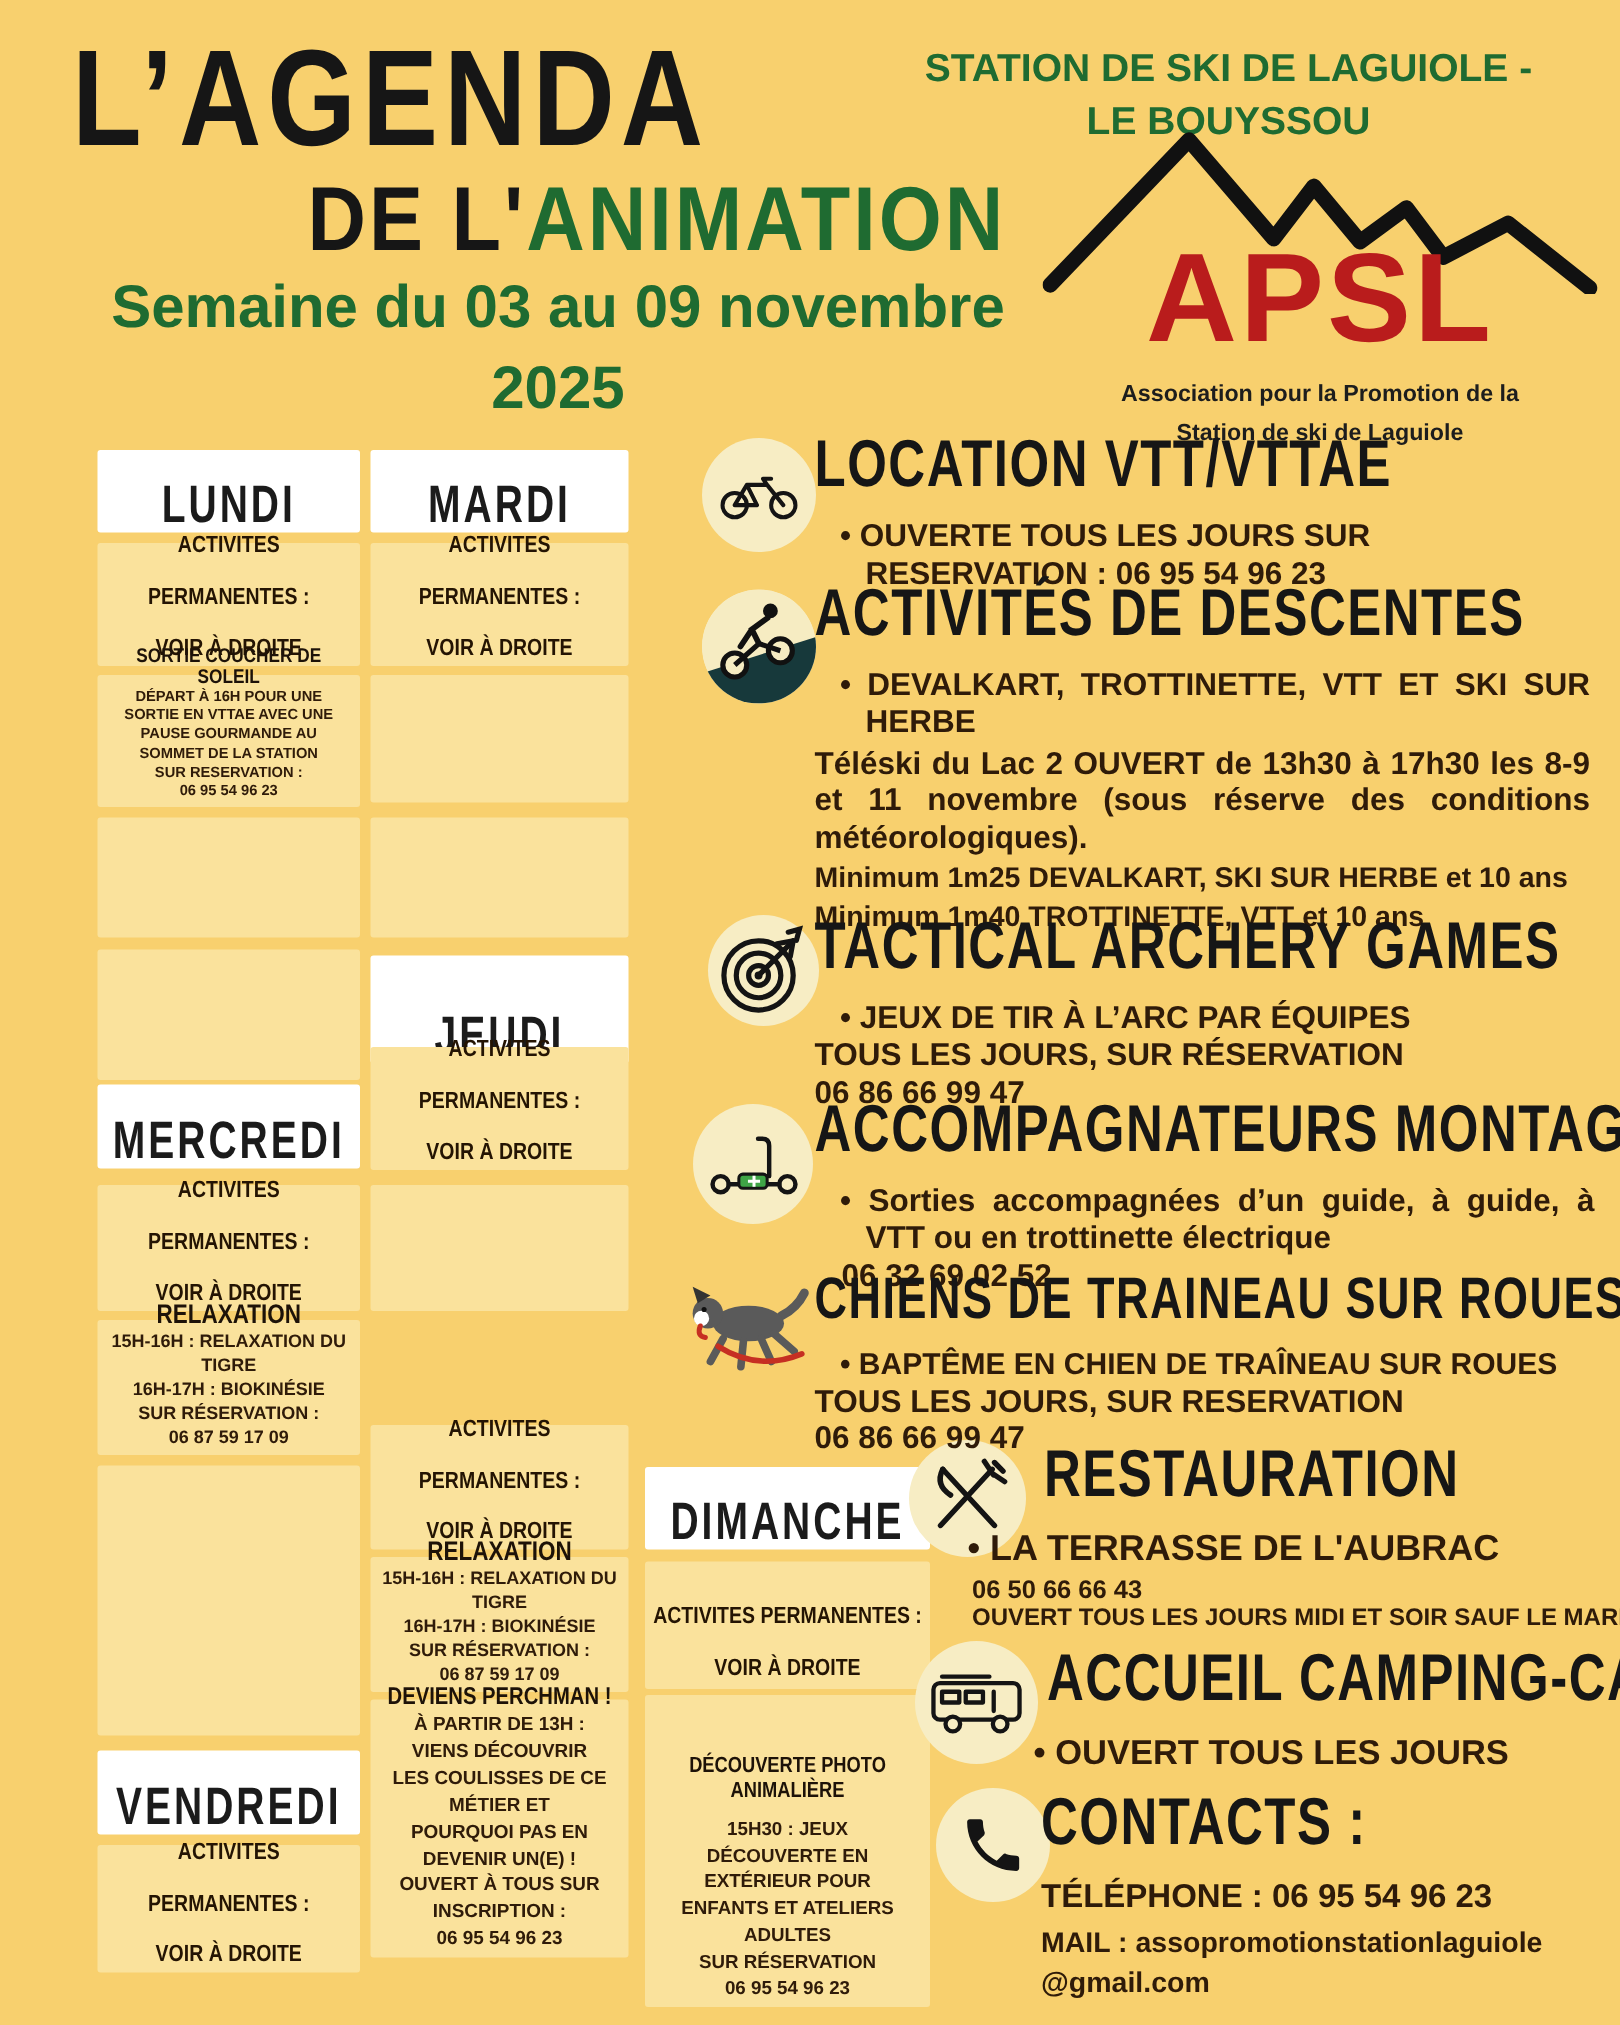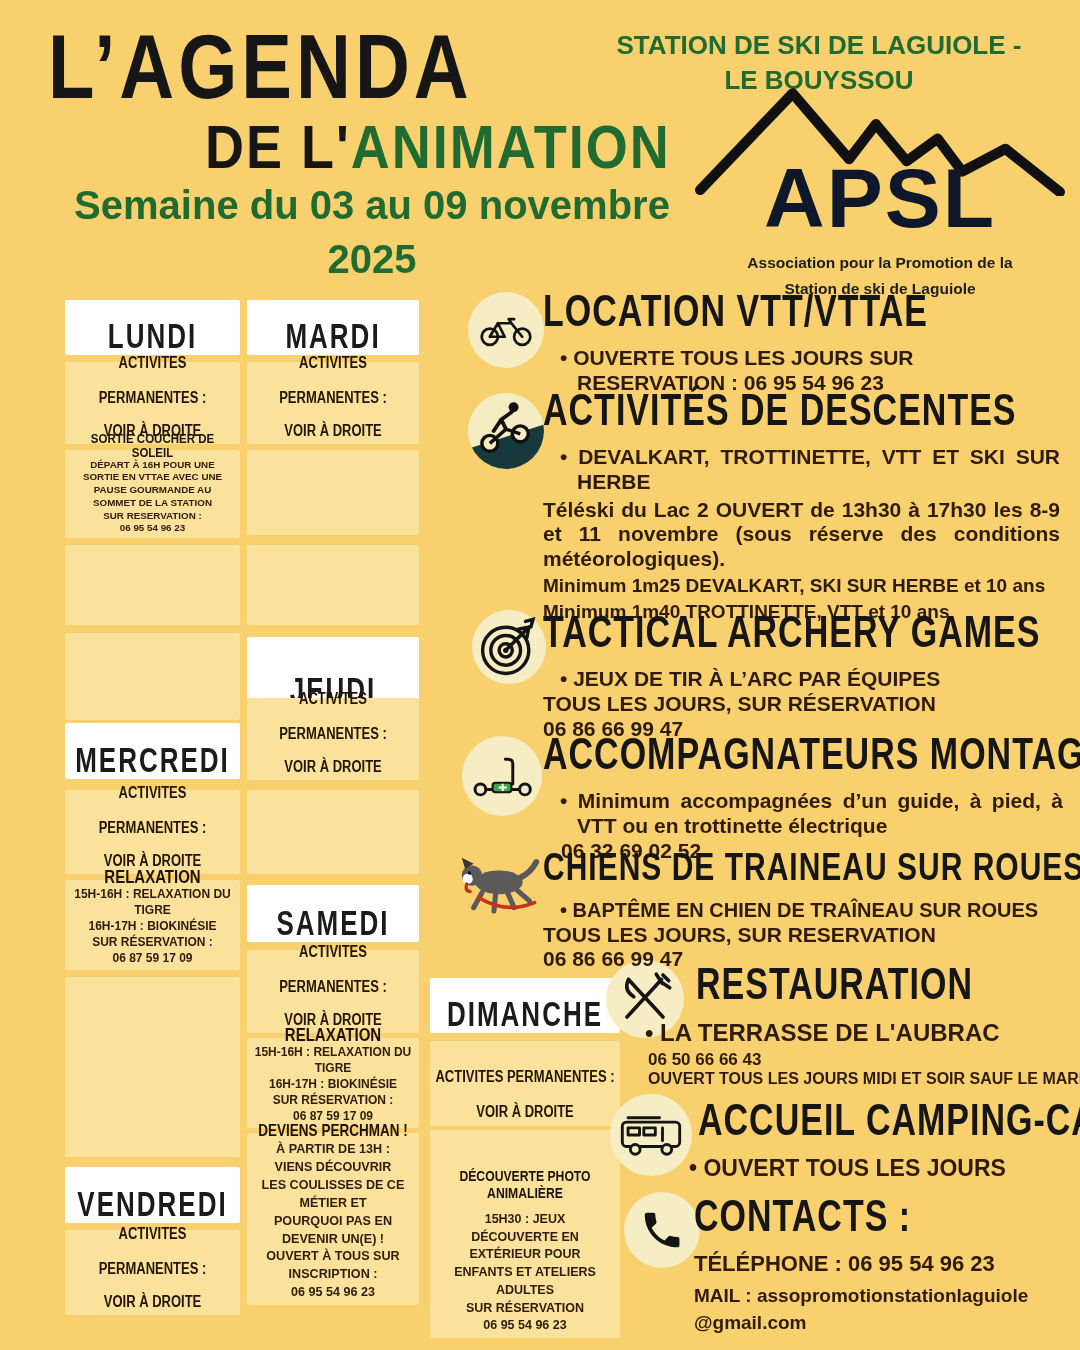--- a/index.html
+++ b/index.html
@@ -16,21 +16,21 @@
   
   .title1{left:48px;top:14px;font-size:76px;font-weight:700;letter-spacing:4px;
     color:var(--c-ink);transform:scaleY(1.2);transform-origin:left top;white-space:nowrap;}
   .title2{left:205px;top:112px;font-size:54px;font-weight:700;letter-spacing:2px;
     transform:scaleY(1.12);transform-origin:left top;white-space:nowrap;color:var(--c-ink);}
   .title2 .grn{color:var(--c-green);}
   .subtitle{left:22px;top:183px;width:700px;text-align:center;font-size:40px;font-weight:700;color:var(--c-green);}
   .year{left:22px;top:237px;width:700px;text-align:center;font-size:40px;font-weight:700;color:var(--c-green);}
   .station{left:580px;top:12px;width:478px;text-align:center;font-size:26px;line-height:1.35;
     font-weight:700;color:var(--c-green);white-space:pre-line;margin-top:16px;}
-  .apsl{left:695px;top:150px;width:370px;text-align:center;font-size:84px;font-weight:700;letter-spacing:2px;color:#0f172a;}
+  .apsl{left:695px;top:150px;width:370px;text-align:center;font-size:84px;font-weight:700;letter-spacing:2px;color:#b91c1c;}
   .apsl-cap{left:695px;top:250px;width:370px;text-align:center;font-size:15.5px;line-height:1.7;font-weight:700;color:#1d1d1d;}
 
   
   .cell{position:absolute;background:var(--c-card);border-radius:2px;display:flex;flex-direction:column;
     align-items:center;justify-content:flex-end;text-align:center;color:var(--c-body_ink);padding:3px 4px;box-sizing:border-box;}
   .cell.head{background:var(--c-header_card);}
   .day-label{font-size:26px;font-weight:700;letter-spacing:2px;color:#1b1b1b;transform:scaleY(1.35);}
   .actperm{font-size:13px;font-weight:700;line-height:2.2;white-space:pre-line;transform:scaleY(1.2);color:#241403;}
   .cell .t{font-weight:700;color:#1d1208;}
   .cell .b{font-weight:700;white-space:pre-line;}
@@ -133,23 +133,20 @@
   <div class="cell" style="left:247px;top:450px;width:172px;height:85px"></div>
   <div class="cell" style="left:247px;top:545px;width:172px;height:80px"></div>
   <div class="cell head" style="left:247px;top:637px;width:172px;height:72px">
     <span class="day-label">JEUDI</span>
   </div>
   <div class="cell" style="left:247px;top:698px;width:172px;height:82px">
     <div class="actperm">ACTIVITES PERMANENTES :
 VOIR À DROITE</div>
   </div>
   <div class="cell" style="left:247px;top:790px;width:172px;height:84px"></div>
-  <div class="cell head" style="left:247px;top:885px;width:172px;height:57px">
-    <span class="day-label">SAMEDI</span>
-  </div>
   <div class="cell" style="left:247px;top:950px;width:172px;height:83px">
     <div class="actperm">ACTIVITES PERMANENTES :
 VOIR À DROITE</div>
   </div>
   <div class="cell relax" style="left:247px;top:1038px;width:172px;height:90px">
     <div class="t" style="font-size:15px">RELAXATION</div>
     <div class="b">15H-16H : RELAXATION DU
 TIGRE
 16H-17H : BIOKINÉSIE
 SUR RÉSERVATION :
@@ -290,21 +287,21 @@
 
   <div class="section" style="left:543px;top:618px;width:517px">
     <div class="sec-title">TACTICAL ARCHERY GAMES</div>
     <div class="bl bullet">JEUX DE TIR À L’ARC PAR ÉQUIPES</div>
     <div class="bl">TOUS LES JOURS, SUR RÉSERVATION</div>
     <div class="bl">06 86 66 99 47</div>
   </div>
 
   <div class="section" style="left:543px;top:740px;width:520px">
     <div class="sec-title">ACCOMPAGNATEURS MONTAGNE</div>
-    <div class="bl bullet just">Minimum accompagnées d’un guide, à pied, à VTT ou en trottinette électrique</div>
+    <div class="bl bullet just">Sorties accompagnées d’un guide, à guide, à VTT ou en trottinette électrique</div>
     <div class="bl" style="padding-left:18px">06 32 69 02 52</div>
   </div>
 
   <div class="section" style="left:543px;top:855px;width:520px">
     <div class="sec-title small">CHIENS DE TRAINEAU SUR ROUES</div>
     <div class="bl bullet" style="font-size:20px">BAPTÊME EN CHIEN DE TRAÎNEAU SUR ROUES</div>
     <div class="bl">TOUS LES JOURS, SUR RESERVATION</div>
     <div class="bl">06 86 66 99 47</div>
   </div>
 

